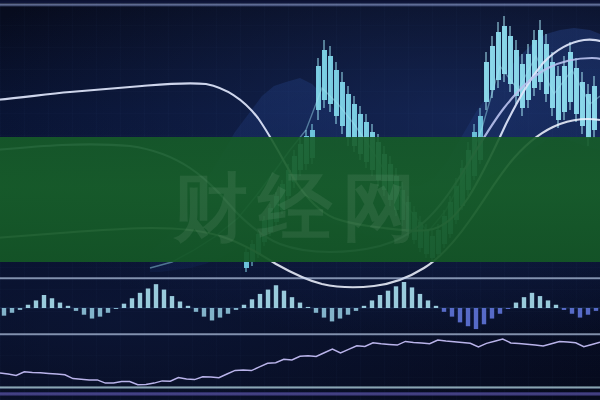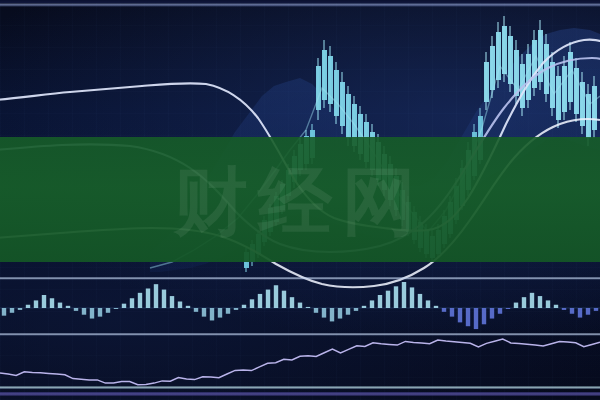--- a/index.html
+++ b/index.html
@@ -53,21 +53,21 @@
     background:linear-gradient(180deg,rgba(60,56,130,.55) 0%,rgba(96,90,175,.80) 50%,rgba(40,38,95,.5) 100%);}
 
   
   #green-band{
     position:absolute;left:0;top:137px;width:600px;height:125px;
     background:linear-gradient(180deg,rgba(22,92,40,.90) 0%,rgba(23,94,41,.93) 40%,rgba(20,86,38,.94) 100%);
   }
 
   
   #watermark{
-    position:absolute;left:0;top:150px;width:600px;height:105px;
+    position:absolute;left:0;top:156px;width:600px;height:105px;
     display:flex;align-items:center;justify-content:center;
     font-size:74px;font-weight:700;letter-spacing:10px;
     color:rgba(215,230,215,.085);
     white-space:nowrap;pointer-events:none;
     font-family:Liberation Serif, serif;
   }
 
   
   #headline{
     position:absolute;left:0;top:160px;width:600px;

